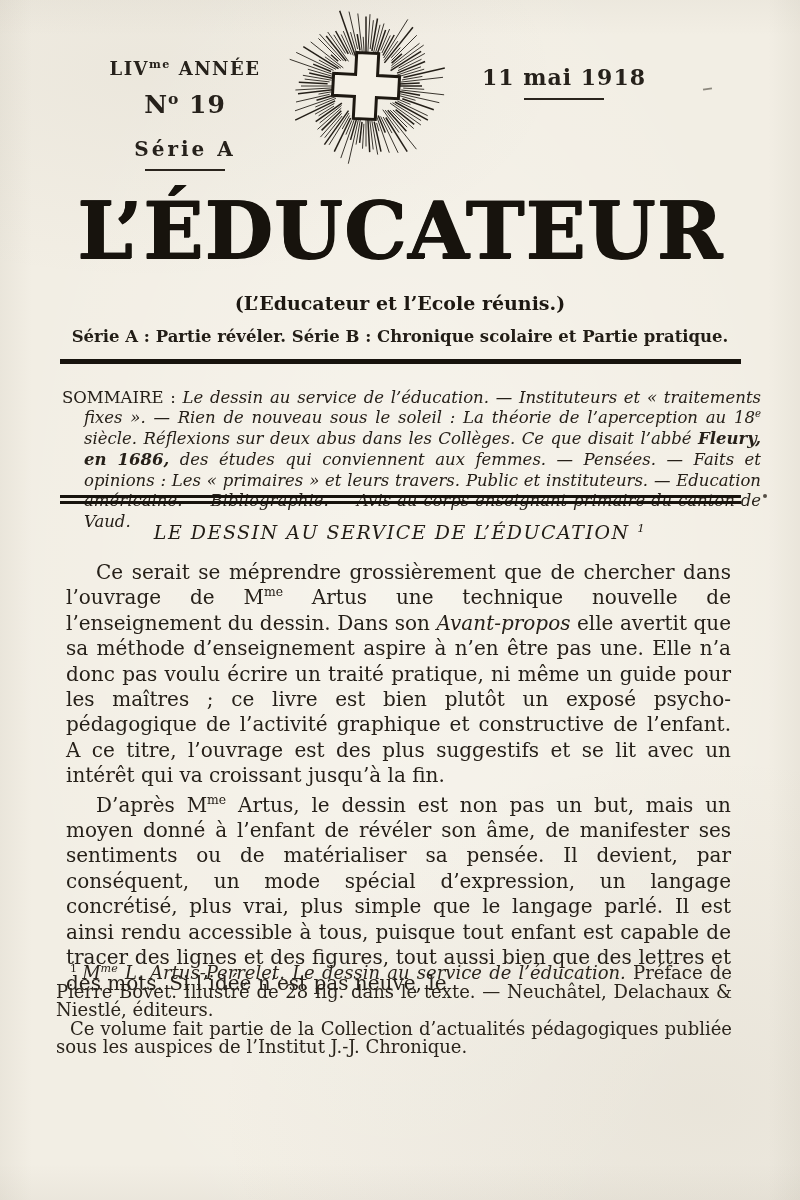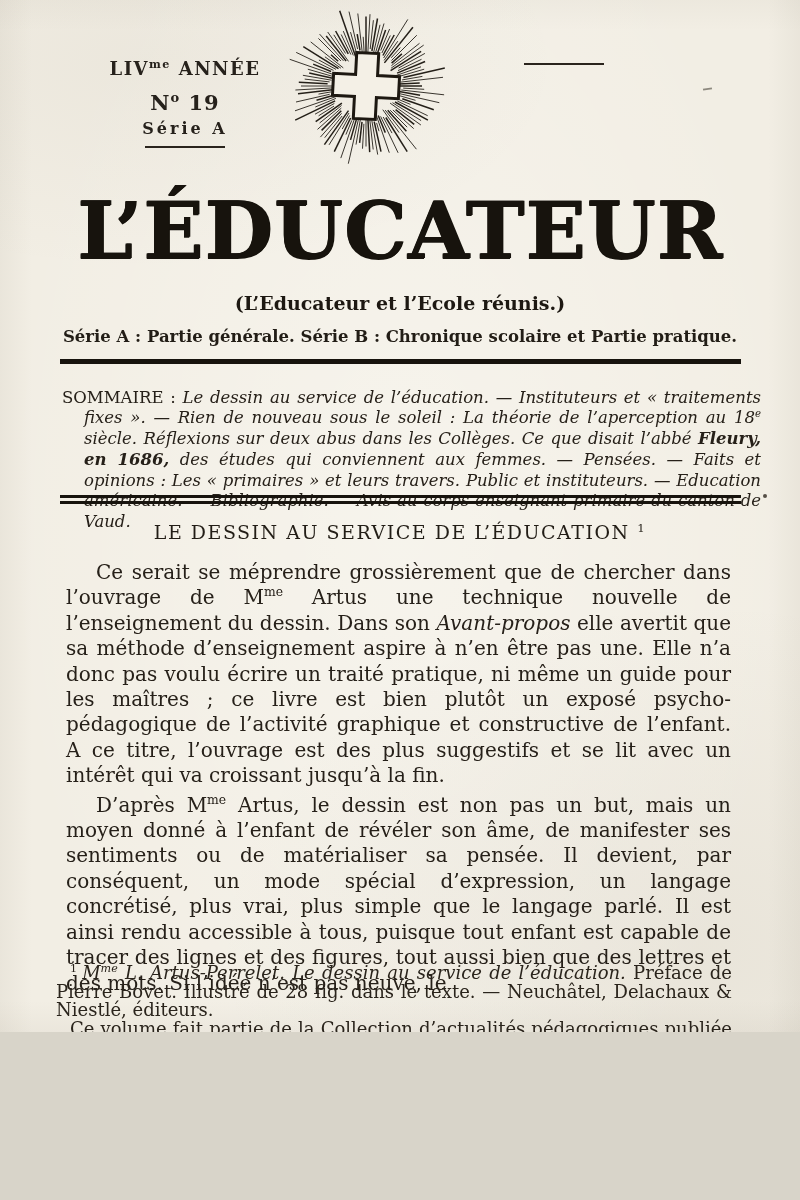--- a/index.html
+++ b/index.html
@@ -1,53 +1,53 @@
 <!DOCTYPE html>
 <html><head>
 <meta charset="utf-8">
 <style>
   html,body{margin:0;padding:0;background:#d8d4c9;}
   .page{
-    position:relative;width:800px;height:1032px;margin:0 auto;overflow:hidden;
+    position:relative;width:800px;height:1200px;margin:0 auto;overflow:hidden;
     background:
       radial-gradient(ellipse 600px 300px at 18% 6%, rgba(115,104,82,.05), transparent 70%),
       radial-gradient(ellipse 700px 500px at 88% 92%, rgba(115,104,82,.07), transparent 70%),
       radial-gradient(ellipse 500px 900px at 50% 50%, rgba(255,255,252,.35), transparent 80%),
       linear-gradient(90deg, rgba(100,90,70,.06), transparent 4%, transparent 96%, rgba(100,90,70,.06)),
       linear-gradient(180deg, rgba(100,90,70,.04), transparent 3%, transparent 97%, rgba(100,90,70,.05)),
       #f2eee4;
     color:#26211b;
     font-family:"DejaVu Serif", serif;
   }
   .abs{position:absolute;}
   
   .issue-left{top:58px;left:95px;width:180px;text-align:center;}
   .issue-right{top:55px;left:475px;width:178px;text-align:center;}
   .annee{font-size:18px;font-weight:bold;letter-spacing:1.5px;}
-  .numero{font-size:21px;font-weight:bold;margin-top:11px;letter-spacing:1px;}
-  .serieA{font-size:16px;font-weight:bold;letter-spacing:3px;margin-top:4px;}
+  .numero{font-size:25px;font-weight:bold;margin-top:11px;letter-spacing:1px;}
+  .serieA{font-size:20px;font-weight:bold;letter-spacing:3px;margin-top:18px;}
   .city{font-size:19px;font-weight:bold;letter-spacing:2.5px;}
   .date{font-size:22px;font-weight:bold;margin-top:9px;letter-spacing:1px;}
   .rule-short{height:2px;background:#2a241d;width:80px;margin:8px auto 0 auto;}
   .emblem{top:6px;left:286px;width:160px;height:160px;}
   
   .title{top:188px;left:0;width:800px;text-align:center;font-size:79px;line-height:86px;
          font-weight:bold;letter-spacing:1px;color:#17130d;
          text-shadow:1px 0 0 #17130d, 0 1px 0 #17130d;}
   .subtitle{top:292px;left:0;width:800px;text-align:center;font-size:19px;font-weight:bold;color:#1d1812;}
   .series-line{top:327px;left:0;width:800px;text-align:center;font-size:16.5px;font-weight:bold;color:#221d16;}
   .rule-thick{top:359px;left:60px;width:681px;height:5px;background:#17130d;}
   
   .sommaire{top:371px;left:62px;width:677px;font-size:16.5px;line-height:20.8px;
             font-style:italic;text-align:justify;padding-left:22px;text-indent:-22px;color:#262019;}
   .rule-double{top:495px;left:60px;width:681px;height:3px;
                border-top:3px solid #17130d;border-bottom:3px solid #17130d;}
   
   .article-heading{top:521px;left:0;width:800px;text-align:center;font-size:19px;
-                   letter-spacing:1.5px;color:#221d16;}
+                   letter-spacing:1.5px;color:#221d16;font-style:italic;}
   .article-body{top:556px;left:62px;width:673px;font-size:20px;line-height:25.4px;
                 text-align:justify;color:#262019;}
   .article-body p{margin:4px;text-indent:30px;}
   .footnote{top:964px;left:56px;width:676px;font-size:18px;line-height:18.6px;
             text-align:justify;color:#2a241c;}
   .footnote p{margin:0;text-indent:14px;}
   
   .s-sup{font-size:62%;vertical-align:super;line-height:0;}
   .s-isup{font-size:62%;vertical-align:super;line-height:0;font-style:italic;}
   .s-i{font-style:italic;}
@@ -183,26 +183,27 @@
           <line x1="117.4" y1="71.5" x2="158.8" y2="62.0" stroke-width="1.5"></line>
           <line x1="116.1" y1="73.9" x2="136.4" y2="70.4" stroke-width="0.9"></line>
           <line x1="114.7" y1="76.1" x2="157.0" y2="71.3" stroke-width="0.9"></line>
           <line x1="113.1" y1="78.1" x2="133.7" y2="77.0" stroke-width="1.5"></line>
         </g>
       <path d="M69 47 H91 V69 H113 V91 H91 V113 H69 V91 H47 V69 H69 Z" fill="#f4f0e6" stroke="#1d1811" stroke-width="3" transform="rotate(3 80 80)"></path>
     </svg>
   </div>
 
   <div class="abs issue-right">
+    <div class="date">11 mai 1918</div>
     <div class="rule-short"></div>
   </div>
 
   <div class="abs subtitle">(L’Educateur et l’Ecole réunis.)</div>
   <div class="abs title">L’ÉDUCATEUR</div>
-  <div class="abs series-line">Série A : Partie générale.   Série B : Chronique scolaire et Partie pratique.</div>
+  <div class="abs series-line">Série A : Partie révéler.   Série B : Chronique scolaire et Partie pratique.</div>
 
   <div class="abs rule-thick"></div>
 
   <p class="abs sommaire"><span class="s-r">SOMMAIRE : </span><span>Le dessin au service de l’éducation. — Instituteurs et « traitements fixes ». — Rien de nouveau sous le soleil : La théorie de l’aperception au 18</span><span class="s-sup">e</span><span> siècle. Réflexions sur deux abus dans les Collèges. Ce que disait l’abbé </span><span class="s-b">Fleury, en 1686,</span><span> des études qui conviennent aux femmes. — Pensées. — Faits et opinions : Les « primaires » et leurs travers. Public et instituteurs. — Education américaine. — Bibliographie. — Avis au corps enseignant primaire du canton de Vaud.</span></p>
 
   <div class="abs rule-double"></div>
 
   <h2 class="abs article-heading" style="margin:0;font-weight:normal;"><span>LE DESSIN AU SERVICE DE L’ÉDUCATION </span><span class="s-sup">1</span></h2>
 
   <div class="abs article-body">

